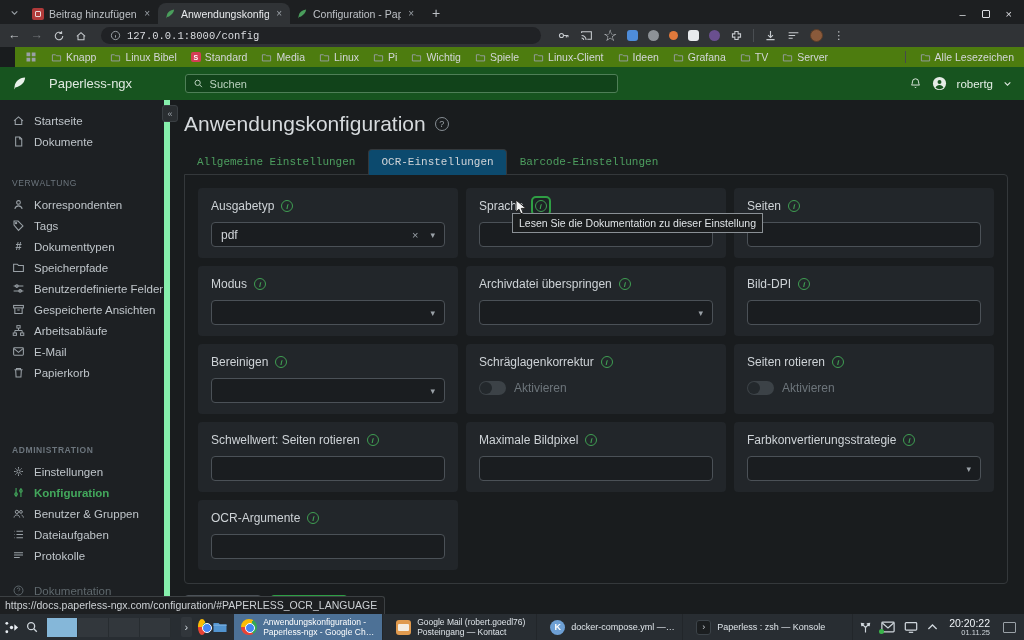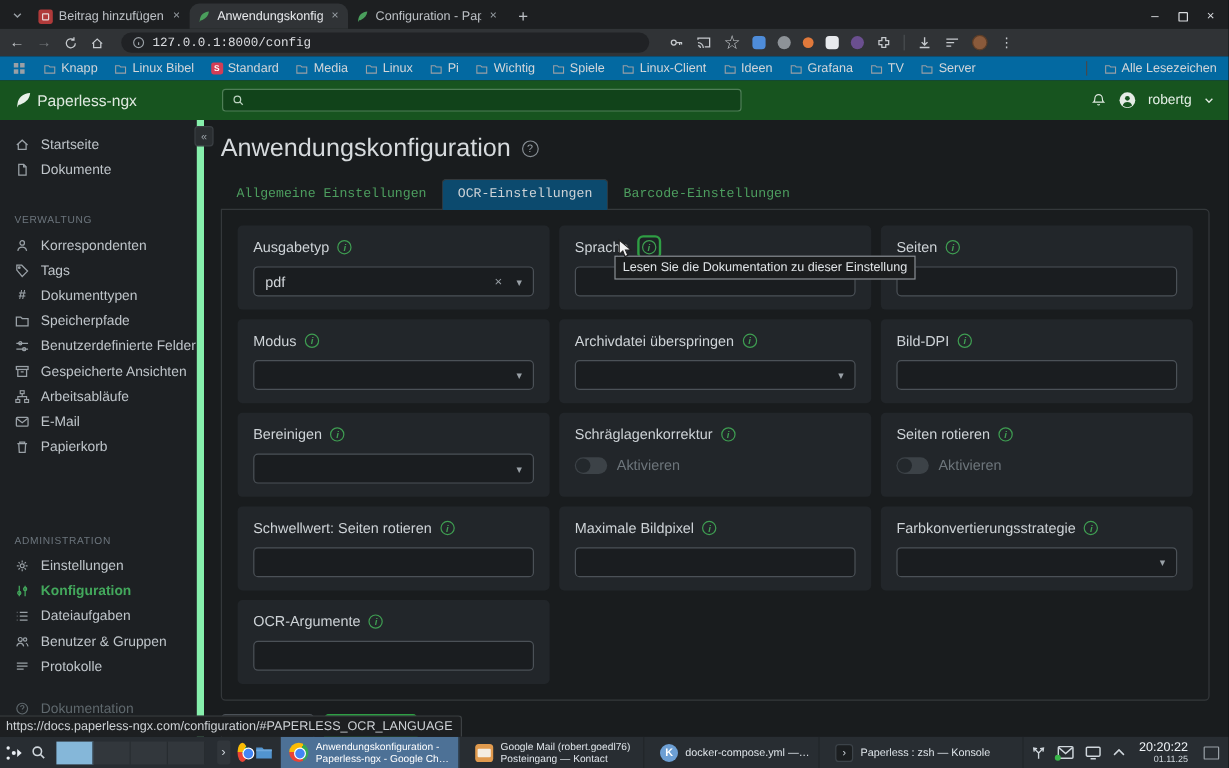--- a/index.html
+++ b/index.html
@@ -35,51 +35,51 @@
   .omnibox { flex:0 0 440px; width:440px; height:17px; background:#202225; border-radius:9px;
     display:flex; align-items:center; gap:6px; padding:0 9px; margin-left:4px; }
   .ob-url { color:#dadce0; font-size:10.5px; white-space:nowrap; overflow:hidden;font-family:Liberation Mono, monospace; }
   .tb-right { display:flex; align-items:center; gap:10px; margin-left:6px; color:#c6cace; }
   .ext { width:11px; height:11px; border-radius:3px; }
   .tb-sep { width:1px; height:13px; background:#4a4e52; }
   .avatar-br { width:13px; height:13px; border-radius:50%; background:#8a5a3b; border:1px solid #5c3d27; }
   .kebab { font-size:11px; color:#c6cace; letter-spacing:0; }
 
   
-  .bmbar { position:absolute; top:47px; left:0; right:0; height:20px; background:#0369a1;
+  .bmbar { position:absolute; top:47px; left:15px; right:0; height:20px; background:#4d7c0f;
     display:flex; align-items:center; gap:14px; padding:0 10px; font-size:10.5px; color:#d3d6d9; }
   .bm { display:flex; align-items:center; gap:4px; white-space:nowrap; }
   .bm-badge { width:10px; height:10px; border-radius:2px; background:#d43d56; color:#fff; font-size:7px;
     display:flex; align-items:center; justify-content:center; font-weight:bold; }
   .bm-spacer { flex:1; }
   .bm-div { width:1px; height:12px; background:#46494d; }
 
   
   .appbar { position:absolute; top:67px; left:0; right:0; height:33px; background:#17541f;
     display:flex; align-items:center; padding:0 12px; color:#e4efe6; }
-  .brand { display:flex; align-items:center; gap:4px; font-size:13px; color:#dfe9e0; }
+  .brand { display:flex; align-items:center; gap:22px; font-size:13px; color:#dfe9e0; }
   .psearch { position:absolute; left:185px; top:7px; width:433px; height:19px; background:#11431a;
     border:1px solid #4f7f57; border-radius:3px; display:flex; align-items:center; gap:6px; padding:0 7px; }
   .psearch input { background:transparent; border:none; outline:none; color:#cfe0d2; font-size:11px; width:100%;
     font-family:"Liberation Sans", sans-serif; }
   .psearch input::placeholder { color:#bcd2c0; }
   .appbar-right { margin-left:auto; display:flex; align-items:center; gap:10px; font-size:11.5px; }
 
   
   .sidebar { position:absolute; top:100px; bottom:26px; left:0; width:170px; background:#1d2023;
     padding:10px 0 0 0; overflow:hidden; border-right:6px solid #86efac; }
   .sitem { display:flex; align-items:center; gap:9px; height:21px; padding:0 12px; color:#bfc5ca; font-size:11.5px;
     white-space:nowrap; }
   .sitem .sic { color:#9aa1a7; width:13px; flex:0 0 13px; display:flex; justify-content:center; }
   .sitem.active { color:#43a85c; font-weight:bold; }
   .sitem.active .sic { color:#43a85c; }
   .sitem.dim { color:#5f686d; }
   .sitem.dim .sic { color:#5f686d; }
   .ssec { padding:0 12px; margin:26px 0 6px; font-size:8.5px; letter-spacing:.6px; color:#6c757d; }
-  .ssec.gap2 { margin-top:62px; }
+  .ssec.gap2 { margin-top:62px;font-weight:bold; }
   .hash { font-size:11px; font-weight:bold; line-height:13px; }
 
   
   .content { position:absolute; left:170px; top:100px; right:0; bottom:26px; background:#191c1e; }
   .collapse { position:absolute; left:-8px; top:5px; width:16px; height:17px; background:#2a2e31;
     border:1px solid #3a3f43; border-radius:3px; color:#9aa1a7; font-size:9px; display:flex; align-items:center;
     justify-content:center; z-index:5; }
   h1.ptitle { margin:12px 0 0 14px; font-size:21px; font-weight:500; color:#d6dadd; display:flex; align-items:center; gap:9px; }
   .qicon { width:14px; height:14px; border:1px solid #868d93; border-radius:50%; color:#9aa1a7; font-size:9px;
     display:flex; align-items:center; justify-content:center; font-weight:normal; }
@@ -354,20 +354,21 @@
       <svg width="15" height="15" viewBox="0 0 16 16">
           <path d="M14 1.5C7.5 2 3.5 5.5 2.8 11L2.3 14.5l1.6-2.5c.7.2 1.8 0 2.8-.8C11 9 13.5 6.5 14 1.5z" fill="#e9f1ea"></path>
         </svg>
       <span>Paperless-ngx</span>
     </div>
     <div class="psearch">
       <svg width="11" height="11" viewBox="0 0 16 16" stroke="#bcd2c0" fill="none" stroke-width="1.5">
           <circle cx="7" cy="7" r="4"></circle>
           <path d="m10 10 3.5 3.5"></path>
         </svg>
+      <input placeholder="Suchen" style="">
     </div>
     <div class="appbar-right">
       <span>
         <svg width="13" height="13" viewBox="0 0 16 16" stroke="#dfe9e0" fill="none" stroke-width="1.2">
             <path d="M8 2.2a3.8 3.8 0 0 1 3.8 3.8c0 3 1.2 3.9 1.2 3.9H3s1.2-.9 1.2-3.9A3.8 3.8 0 0 1 8 2.2z"></path>
             <path d="M6.9 12.2a1.2 1.2 0 0 0 2.2 0"></path>
           </svg>
       </span>
       <span>
         <svg width="15" height="15" viewBox="0 0 16 16">
@@ -499,36 +500,36 @@
           <svg width="13" height="13" viewBox="0 0 16 16" stroke="currentColor" fill="none" stroke-width="1.3">
             <path d="M5 2.5v11M11 2.5v11"></path>
             <circle cx="5" cy="10" r="1.6"></circle>
             <circle cx="11" cy="6" r="1.6"></circle>
           </svg>
         </span>
       <span>Konfiguration</span>
     </div>
     <div class="sitem">
       <span class="sic">
-          <svg width="13" height="13" viewBox="0 0 16 16" stroke="currentColor" fill="none" stroke-width="1.3">
-            <path d="M5.5 4h8M5.5 8h8M5.5 12h8M2.5 4h.6M2.5 8h.6M2.5 12h.6"></path>
-          </svg>
-        </span>
-      <span>Dateiaufgaben</span>
-    </div>
-    <div class="sitem">
-      <span class="sic">
           <svg width="13" height="13" viewBox="0 0 16 16" stroke="currentColor" fill="none" stroke-width="1.2">
             <circle cx="6" cy="6" r="2"></circle>
             <path d="M2.5 13c.4-2.2 1.8-3.2 3.5-3.2s3.1 1 3.5 3.2"></path>
             <circle cx="11" cy="6" r="1.7"></circle>
             <path d="M11.8 9.9c1.2.4 1.9 1.4 2.2 3.1"></path>
           </svg>
         </span>
       <span>Benutzer &amp; Gruppen</span>
+    </div>
+    <div class="sitem">
+      <span class="sic">
+          <svg width="13" height="13" viewBox="0 0 16 16" stroke="currentColor" fill="none" stroke-width="1.3">
+            <path d="M5.5 4h8M5.5 8h8M5.5 12h8M2.5 4h.6M2.5 8h.6M2.5 12h.6"></path>
+          </svg>
+        </span>
+      <span>Dateiaufgaben</span>
     </div>
     <div class="sitem">
       <span class="sic">
           <svg width="13" height="13" viewBox="0 0 16 16" stroke="currentColor" fill="none" stroke-width="1.3">
             <path d="M2.5 4.5h11M2.5 7.5h11M2.5 10.5h7"></path>
           </svg>
         </span>
       <span>Protokolle</span>
     </div>
 

